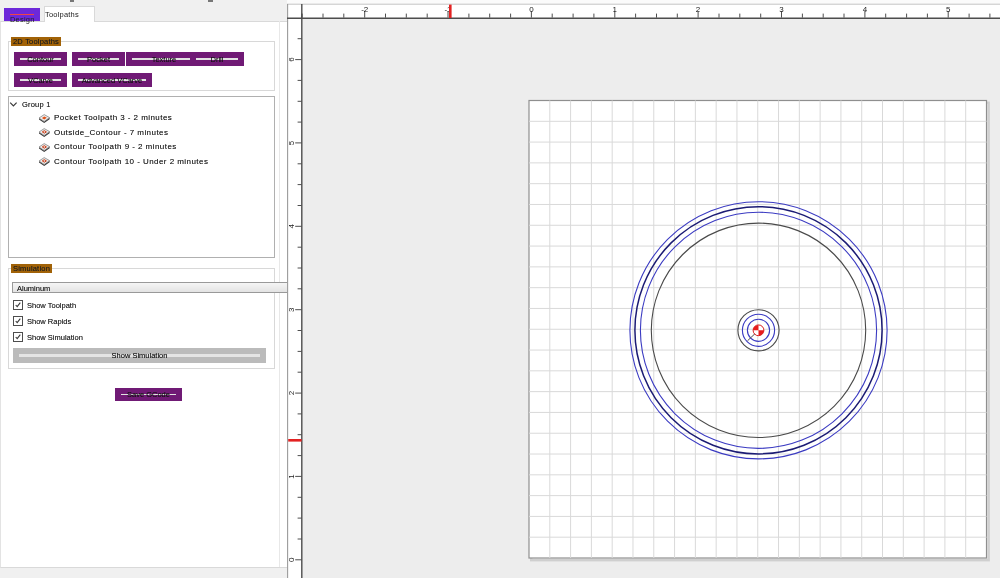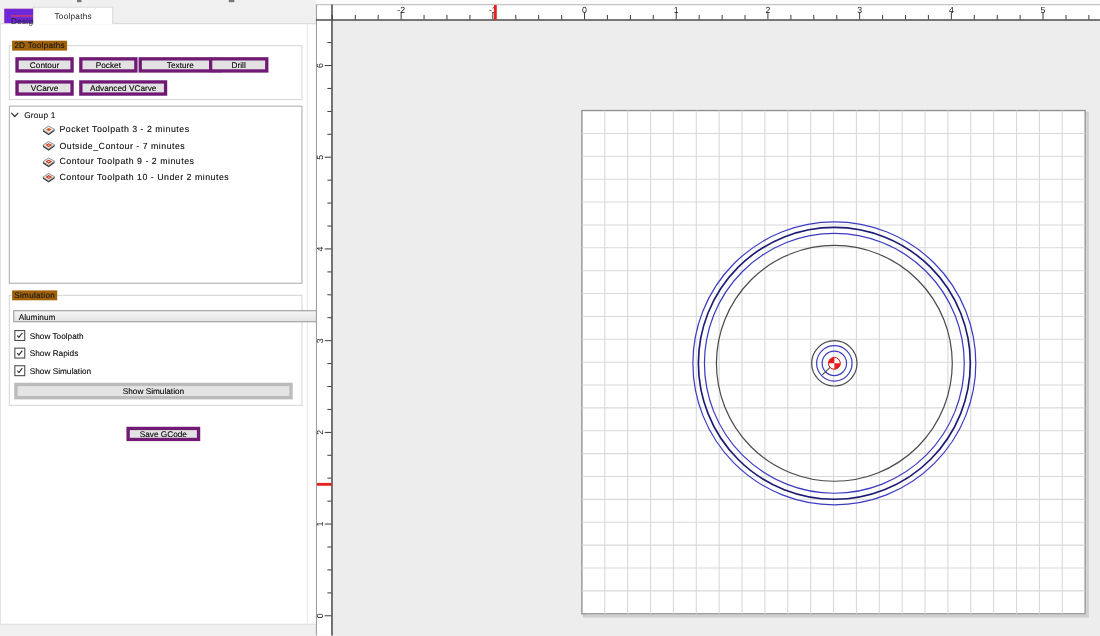--- a/index.html
+++ b/index.html
@@ -1,37 +1,37 @@
 <!DOCTYPE html>
 <html><head><meta charset="utf-8">
 <style>
 *{margin:0;padding:0;box-sizing:border-box}
 html,body{width:1000px;height:578px;overflow:hidden;background:#f0f0f0;
 font-family:"Liberation Sans",sans-serif;-webkit-font-smoothing:antialiased}
 .t,.lb,.btn,.gbl{text-shadow:0 0 0.5px rgba(40,40,40,0.55)}
 .t{position:absolute;font-size:8px;letter-spacing:0.45px;color:#1c1c1c;white-space:nowrap;line-height:10px}
 .lb{position:absolute;font-size:7.5px;letter-spacing:0;color:#1c1c1c;white-space:nowrap;line-height:10px}
-.btn{position:absolute;background:#e2e2e2;border:3px solid #701a75;font-size:7.5px;letter-spacing:0;color:#111;
+.btn{position:absolute;background:#e2e2e2;border:6px solid #701a75;font-size:7.5px;letter-spacing:0;color:#111;
 text-align:center;display:flex;align-items:center;justify-content:center;white-space:nowrap}
 .gb{position:absolute;border:1px solid #d8d8d8}
 .gbl{position:absolute;font-size:7.5px;letter-spacing:0.2px;color:#1c1c1c;background:#a16207;padding:0 2px;line-height:9px}
 .cb{position:absolute;left:13px;width:10px;height:10px;background:#fff;border:1px solid #4d4d4d}
 </style></head>
 <body>
 <div style="position:absolute;left:70px;top:0;width:4px;height:1.5px;background:#777"></div>
 <div style="position:absolute;left:208px;top:0;width:5px;height:1.5px;background:#777"></div>
 
 <div style="position:absolute;left:0;top:21px;width:287.5px;height:547px;background:#fff;
 border-top:1px solid #d9d9d9;border-left:1px solid #e3e3e3;border-bottom:1px solid #d9d9d9"></div>
 <div style="position:absolute;left:279px;top:21px;width:1px;height:546px;background:#e8e8e8"></div>
 
 <div style="position:absolute;left:4px;top:8px;width:36px;height:13px;background:#ef4444;
 border:6px solid #6d28d9;text-align:center;font-size:7.5px;letter-spacing:0.2px;color:#222;line-height:12px">Design</div>
-<div style="position:absolute;left:30px;top:6px;width:73px;height:16px;background:#fff;
-border:1px solid #d9d9d9;border-bottom:none;text-align:center;font-size:7.5px;letter-spacing:0.2px;color:#222;line-height:15px">Toolpaths</div>
+<div style="position:absolute;left:44px;top:6px;width:51px;height:16px;background:#fff;
+border:1px solid #d9d9d9;border-bottom:none;font-size:7.5px;letter-spacing:0.2px;color:#222;line-height:15px">Toolpaths</div>
 
 <div class="gb" style="left:8px;top:41px;width:267px;height:50px"></div>
 <div class="gbl" style="left:11px;top:37px">2D Toolpaths</div>
 <div class="btn" style="left:14px;top:52px;width:53px;height:14px">Contour</div>
 <div class="btn" style="left:72px;top:52px;width:53px;height:14px">Pocket</div>
 <div class="btn" style="left:126px;top:52px;width:76px;height:14px">Texture</div>
 <div class="btn" style="left:190px;top:52px;width:54px;height:14px">Drill</div>
 <div class="btn" style="left:14px;top:73px;width:53px;height:14px">VCarve</div>
 <div class="btn" style="left:72px;top:73px;width:80px;height:14px">Advanced VCarve</div>
 

